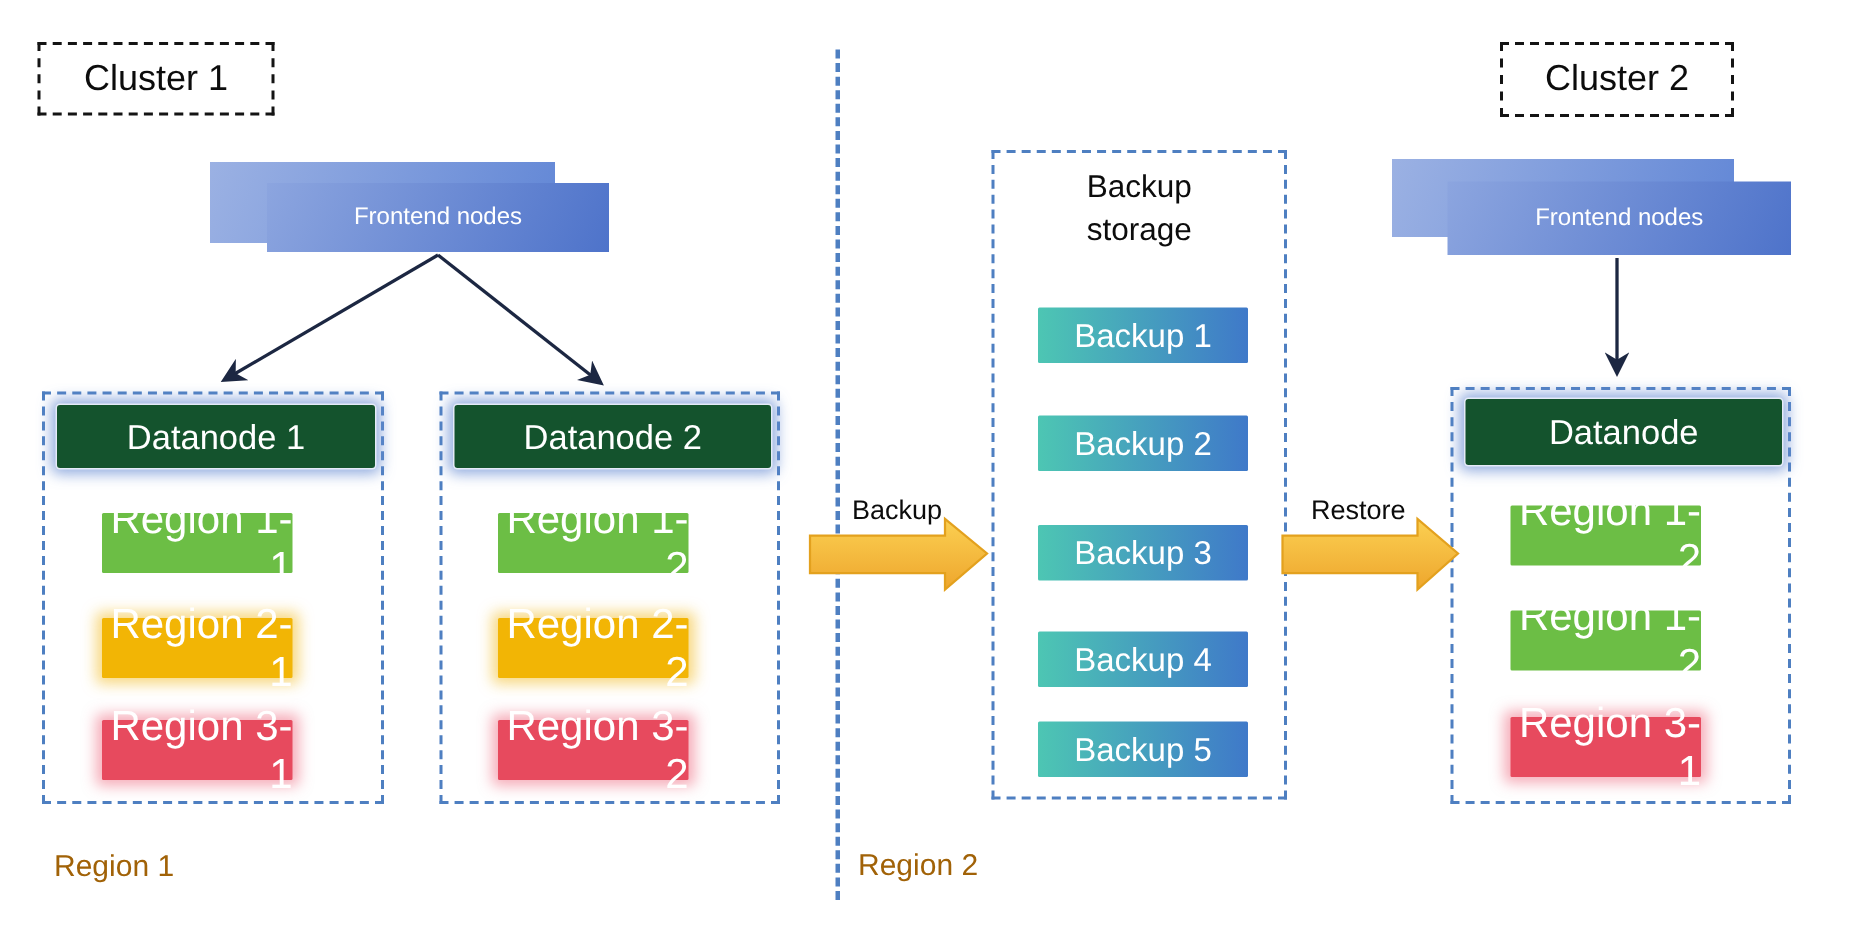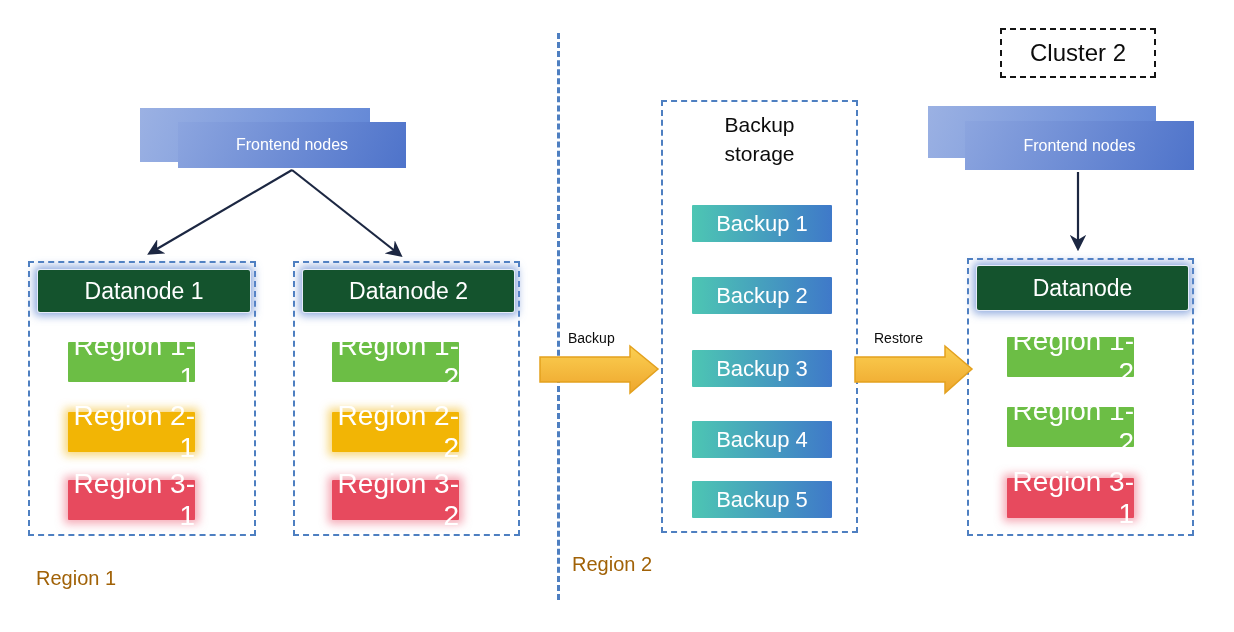--- a/index.html
+++ b/index.html
@@ -46,37 +46,40 @@
     position:absolute; left:0; right:0; top:8px; text-align:center;
     font-size:21px; line-height:1.4; color:#0c0c0c; padding:0 28px;
   }
   .backup-item {
     position:absolute; left:29px; width:140px; height:37px;
     background:linear-gradient(90deg,#4DC6B3 0%,#3F79C9 100%);
     color:#fff; font-size:22px; display:flex; align-items:center; justify-content:center;
     border-radius:1px;
   }
 
-  .flow-label { position:absolute; font-size:14px; color:#0c0c0c; }
+  .flow-label { position:absolute; font-size:18px; color:#0c0c0c; }
   .footer-label { position:absolute; font-size:20px; color:#a16207; }
 
   .separator {
     position:absolute; left:557px; top:33px; height:567px; width:0;
     border-left:3px dashed #4E7FC1;
   }
 
   svg.overlay { position:absolute; left:0; top:0; z-index:3; pointer-events:none; }
 </style>
 </head>
 <body>
 
 <div class="canvas">
 
   <div class="separator"></div>
 
+  <div class="cluster-label" style="left:25px; top:28px; width:158px; height:49px;">
+    <span>Cluster 1</span>
+  </div>
 
   <div class="fe-back" style="left:140px; top:108px; width:230px; height:54px;"></div>
   <div class="fe-front" style="left:178px; top:122px; width:228px; height:46px;">
     <span>Frontend nodes</span>
   </div>
 
   <div class="dn-box" style="left:28px; top:261px; width:228px; height:275px;">
     <div class="dn-header" style="left:8px; top:7px; width:212px; height:42px;">
       <span>Datanode 1</span>
     </div>
@@ -147,21 +150,21 @@
     </div>
     <div class="region green" style="left:38px; top:147px;">
       <span>Region 1-2</span>
     </div>
     <div class="region red" style="left:38px; top:218px;">
       <span>Region 3-1</span>
     </div>
   </div>
 
   <div class="footer-label" style="left:36px; top:567px;">Region 1</div>
-  <div class="footer-label" style="left:572px; top:553px;">Region 2</div>
+  <div class="footer-label" style="left:572px; top:566px;">Region 2</div>
 
   <svg class="overlay" width="1234" height="632" viewBox="0 0 1234 632">
     <defs>
       <marker id="ah" viewBox="0 0 10 10" refX="8" refY="5" markerWidth="7.5" markerHeight="7.5" orient="auto-start-reverse">
         <path d="M0,0 L10,5 L0,10 L3,5 z" fill="#1c2742"></path>
       </marker>
       <linearGradient id="gold" x1="0" y1="0" x2="0" y2="1">
         <stop offset="0" stop-color="#FBD052"></stop>
         <stop offset="1" stop-color="#EEA62D"></stop>
       </linearGradient>

